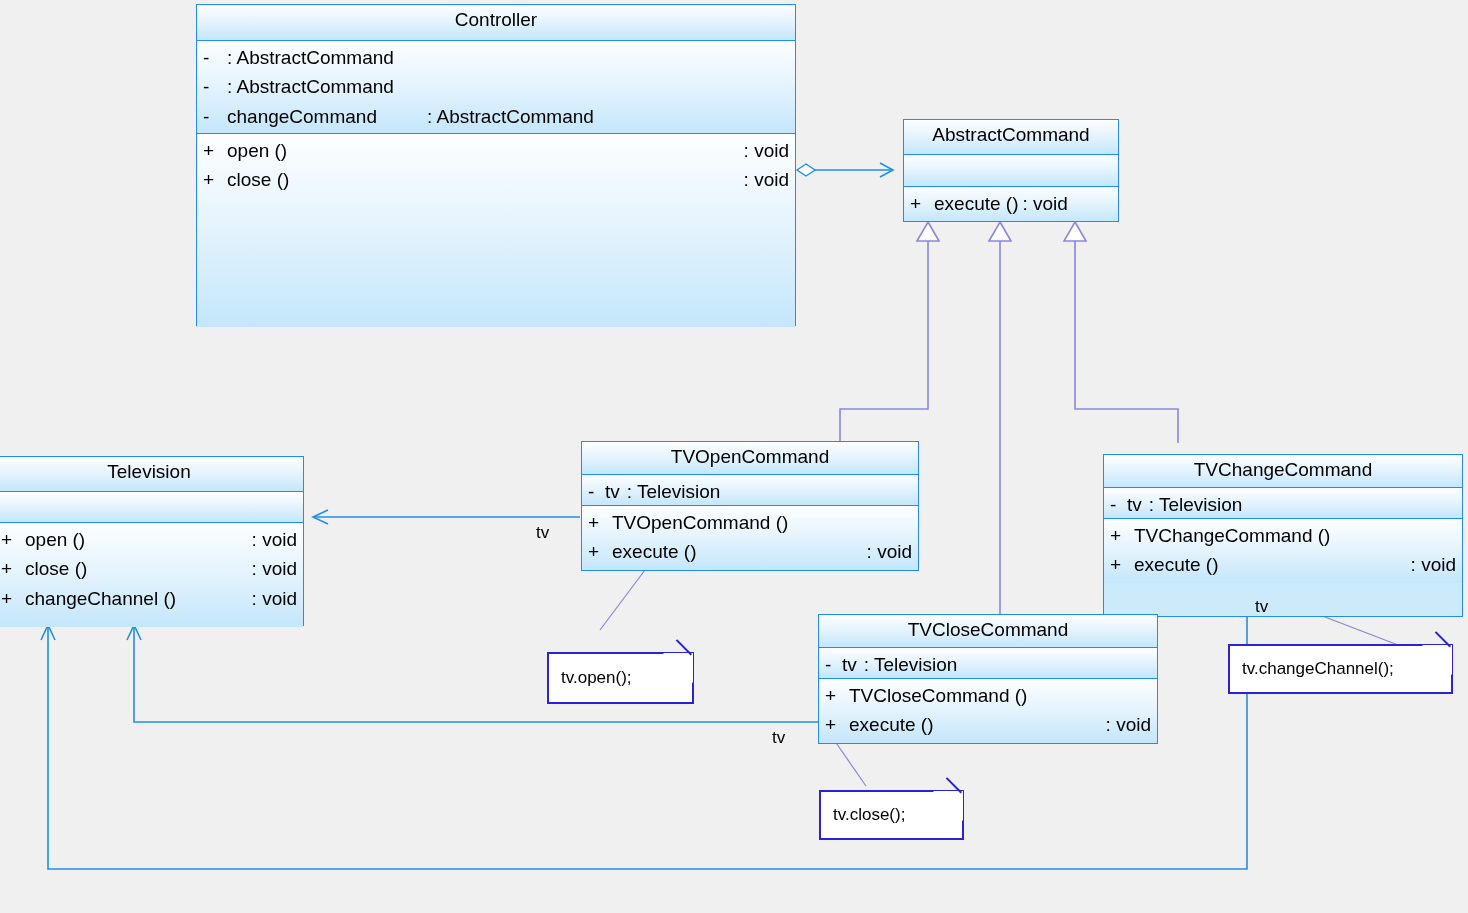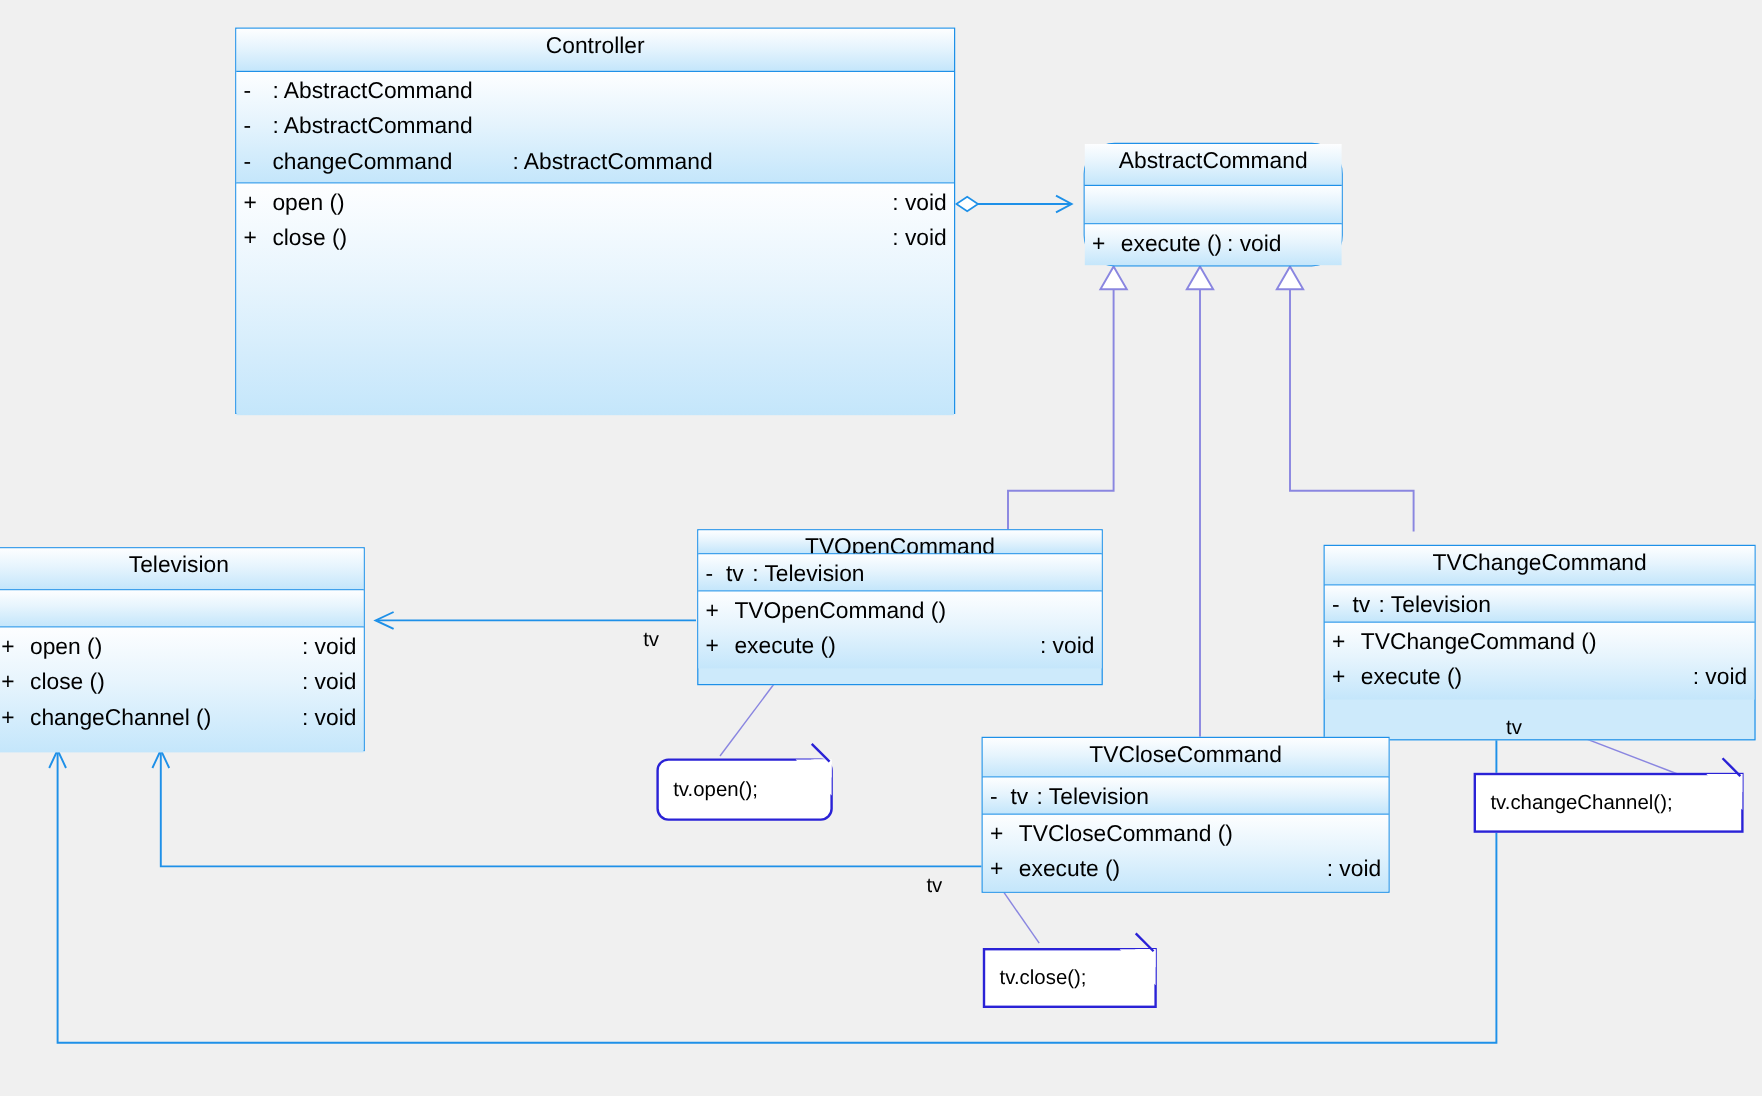--- a/index.html
+++ b/index.html
@@ -163,21 +163,21 @@
       <path d="M 1247,571 L 1247,869 L 48,869 L 48,627" fill="none" stroke="#1E90E8" stroke-width="1.6"></path>
       <path d="M 41,640 L 48,625 L 55,640" fill="none" stroke="#1E90E8" stroke-width="1.6"></path>
     </g>
 
     
     <line x1="600" y1="630" x2="645" y2="570" stroke="#8a86e0" stroke-width="1.2"></line>
     <line x1="866" y1="786" x2="832" y2="737" stroke="#8a86e0" stroke-width="1.2"></line>
     <line x1="1398" y1="645" x2="1190" y2="565" stroke="#8a86e0" stroke-width="1.2"></line>
   </svg>
 
-  <div class="uml-class" style="left:196px; top:23px; width:600px; height:322px;">
+  <div class="uml-class" style="left:196px; top:4px; width:600px; height:322px;">
     <div class="comp" style="height:36px;">
       <div class="cls-title">Controller</div>
     </div>
     <div class="comp" style="height:93px;">
       <div class="cls-row">
         <span class="sig" style="width:24px">-</span>
         <span class="sig">: AbstractCommand</span>
       </div>
       <div class="cls-row">
         <span class="sig" style="width:24px">-</span>
@@ -197,21 +197,21 @@
       </div>
       <div class="cls-row">
         <span class="sig" style="width:24px">+</span>
         <span class="sig">close ()</span>
         <span class="ret">: void</span>
       </div>
 
     </div>
   </div>
 
-  <div class="uml-class" style="left:903px; top:119px; width:216px; height:103px;border-radius:26px;">
+  <div class="uml-class" style="left:903px; top:119px; width:216px; height:103px;">
     <div class="comp" style="height:35px;">
       <div class="cls-title">AbstractCommand</div>
     </div>
     <div class="comp empty-comp" style="height:32px;"></div>
     <div class="comp" style="height:34px;">
       <div class="cls-row">
         <span class="sig" style="width:24px">+</span>
         <span class="sig">execute ()</span>
         <span class="sig ret-inline">: void</span>
       </div>
@@ -236,21 +236,21 @@
       </div>
       <div class="cls-row">
         <span class="sig" style="width:24px">+</span>
         <span class="sig">changeChannel ()</span>
         <span class="ret">: void</span>
       </div>
     </div>
   </div>
 
   <div class="uml-class" style="left:581px; top:441px; width:338px; height:130px;">
-    <div class="comp" style="height:20px;">
+    <div class="comp" style="height:33px;">
       <div class="cls-title">TVOpenCommand</div>
     </div>
     <div class="comp" style="height:31px;">
       <div class="cls-row">
         <span class="sig" style="width:17px">-</span>
         <span class="sig" style="padding-right:7px">tv</span>
         <span class="sig">: Television</span>
       </div>
     </div>
     <div class="comp" style="height:64px;">
@@ -307,21 +307,21 @@
         <span class="sig">TVCloseCommand ()</span>
       </div>
       <div class="cls-row">
         <span class="sig" style="width:24px">+</span>
         <span class="sig">execute ()</span>
         <span class="ret">: void</span>
       </div>
     </div>
   </div>
 
-  <div class="uml-note" style="left:547px; top:632px; width:147px; height:52px;border-radius:10px;">
+  <div class="uml-note" style="left:547px; top:652px; width:147px; height:52px;">
     <span>tv.open();</span>
     <span class="fold"></span>
     <span class="fold-top"></span>
     <span class="fold-line"></span>
   </div>
 
   <div class="uml-note" style="left:819px; top:790px; width:145px; height:50px;">
     <span>tv.close();</span>
     <span class="fold"></span>
     <span class="fold-top"></span>

